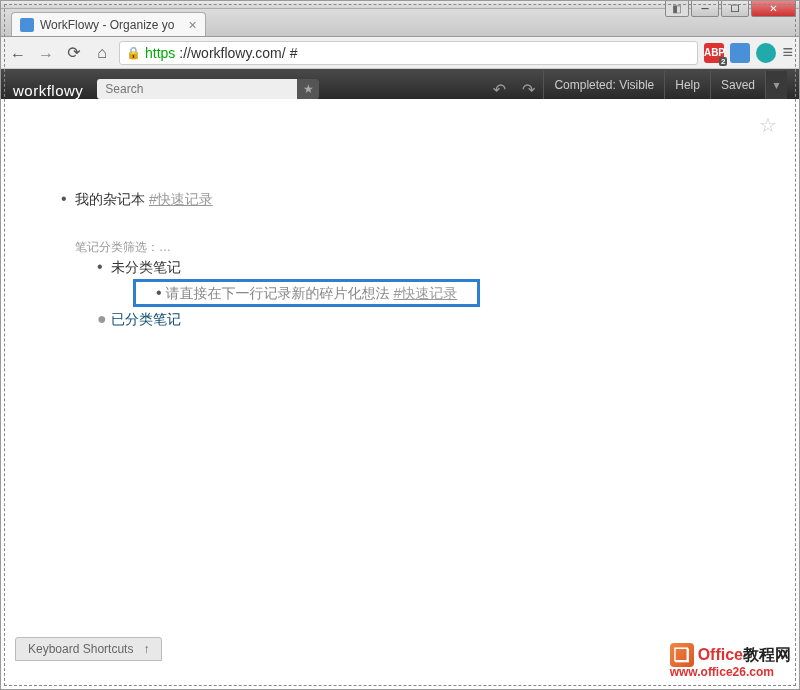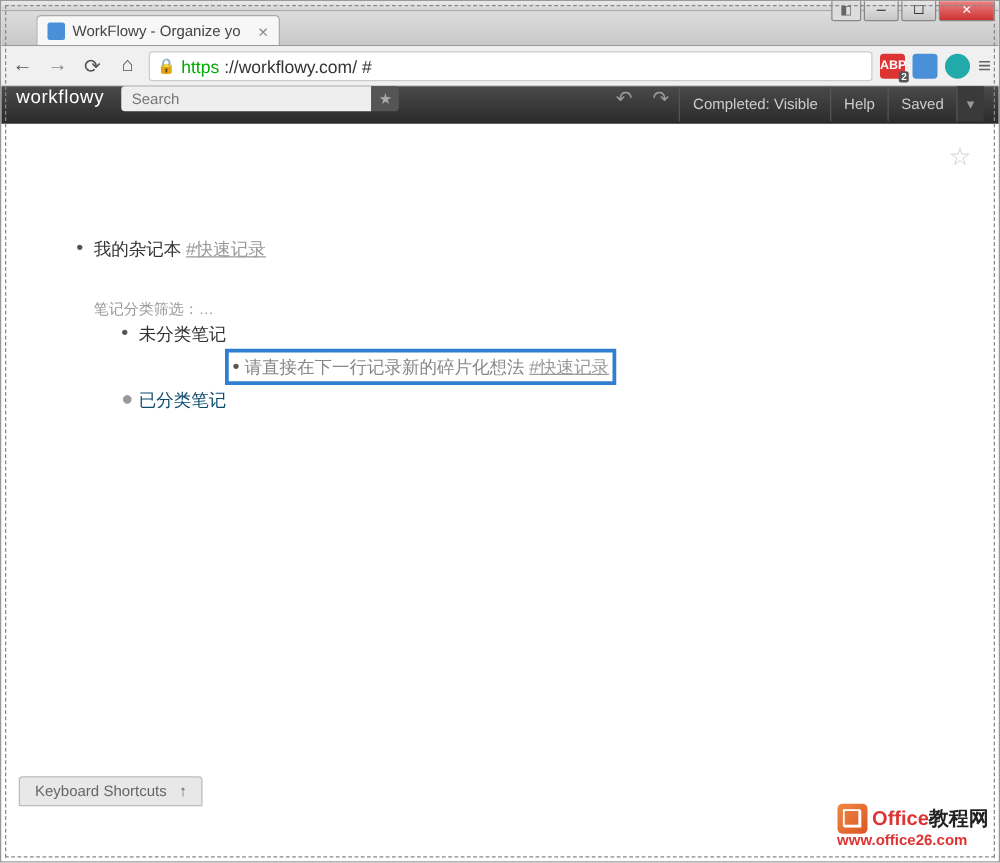--- a/index.html
+++ b/index.html
@@ -9,41 +9,41 @@
     .win-titlebar { height: 8px; background: linear-gradient(#eaeaea, #d4d4d4); position: relative; border-bottom: 1px solid #aaa; }
     .win-controls { position: absolute; right: 3px; top: -2px; display: flex; gap: 2px; }
     .win-btn { width: 28px; height: 18px; border: 1px solid #888; display: flex; align-items: center; justify-content: center; font-size: 10px; border-radius: 2px; }
     .win-btn.win-set { width: 24px; background: #ddd; color: #666; }
     .win-btn.minwin { background: linear-gradient(#e8e8e8,#c8c8c8); }
     .win-btn.maxwin { background: linear-gradient(#e8e8e8,#c8c8c8); }
     .win-btn.closewin { background: linear-gradient(#e88,#c33); color: #fff; width: 45px; }
     
     
     .tab-bar { height: 28px; background: linear-gradient(#dcdcdc, #c8c8c8); display: flex; align-items: flex-end; padding-left: 10px; border-bottom: 1px solid #999; }
-    .tab { background: #f7f7f7; height: 24px; border: 1px solid #aaa; border-bottom: none; border-radius: 4px 4px 0 0; display: flex; align-items: center; padding: 0 8px; font-size: 12px; color: #444; gap: 6px; margin-left: 18px; }
+    .tab { background: #f7f7f7; height: 24px; border: 1px solid #aaa; border-bottom: none; border-radius: 4px 4px 0 0; display: flex; align-items: center; padding: 0 8px; font-size: 12px; color: #444; gap: 6px; }
     .tab-favicon { width: 14px; height: 14px; background: #4a90d9; border-radius: 2px; }
     .tab-close { color: #888; font-size: 14px; margin-left: 8px; }
     
     
     .addr-bar { height: 32px; background: #f0f0f0; display: flex; align-items: center; padding: 0 6px; gap: 6px; border-bottom: 1px solid #ccc; }
     .nav-btn { width: 22px; height: 22px; display: flex; align-items: center; justify-content: center; color: #888; font-size: 16px; }
     .nav-btn.enabled { color: #555; }
     .url-box { flex: 1; height: 24px; background: #fff; border: 1px solid #ccc; border-radius: 3px; display: flex; align-items: center; padding: 0 6px; font-size: 14px; gap: 4px; }
     .lock-icon { color: #5b5; font-size: 12px; }
     .url-green { color: #0a0; }
     .url-rest { color: #333; }
     .ext-icon { width: 20px; height: 20px; display: flex; align-items: center; justify-content: center; border-radius: 3px; font-size: 10px; }
     .ext-abp { background: #d33; color: #fff; font-weight: bold; position: relative; }
     .abp-badge { position: absolute; bottom: -3px; right: -3px; background: #555; color: #fff; font-size: 8px; padding: 0 2px; border-radius: 2px; }
     .ext-blue { background: #4a90d9; }
     .ext-teal { background: #2aa; border-radius: 10px; }
     .menu-btn { color: #666; font-size: 18px; }
     
     
-    .wf-toolbar { height: 30px; background: linear-gradient(#4a4a4a, #2a2a2a); display: flex; align-items: flex-start; padding: 0 12px; color: #ddd; font-size: 13px; }
+    .wf-toolbar { height: 30px; background: linear-gradient(#4a4a4a, #2a2a2a); display: flex; align-items: flex-end; padding: 0 12px; color: #ddd; font-size: 13px; }
     .wf-logo { color: #fff; font-size: 15px; letter-spacing: 0.5px; margin-right: 14px; }
     .wf-search { width: 200px; height: 20px; background: #eee; border: none; border-radius: 3px 0 0 3px; padding: 0 8px; font-size: 12px; color: #888; }
     .wf-star { width: 22px; height: 20px; background: #555; display: flex; align-items: center; justify-content: center; color: #aaa; border-radius: 0 3px 3px 0; font-size: 12px; }
     .wf-spacer { flex: 1; }
     .wf-undo { color: #999; margin: 0 8px; font-size: 16px; }
     .wf-right-item { padding: 14px 10px; border-left: 1px solid #555; height: 21px; display: flex; align-items: center; color: #ccc; font-size: 12px; }
     .wf-dropdown { width: 22px; display: flex; align-items: center; justify-content: center; background: #3a3a3a; color: #999; }
     
     
     .content { position: relative; padding: 40px 60px; height: 550px; overflow: auto; }
@@ -54,24 +54,24 @@
     .outline { font-size: 14px; color: #333; margin-top: 50px; }
     .item { display: flex; align-items: flex-start; margin: 2px 0; }
     .bullet { width: 14px; color: #555; font-size: 16px; line-height: 20px; }
     .bullet.completed { color: #999; }
     .item-text { line-height: 20px; text-align: right; }
     .item-note { color: #999; font-size: 12px; margin-left: 14px; line-height: 16px; margin-top: 30px; }
     .tag { color: #999; text-decoration: underline; }
     .children { margin-left: 36px; }
     .completed-text { color: #999; text-decoration: line-through; }
     .completed-text.nolink { text-decoration: none; color: #0c4a6e; }
-    .highlight-box { border: 3px solid #2f7fd0; padding: 1px 3px; display: inline-block; margin-left: 47px; }
+    .highlight-box { border: 3px solid #2f7fd0; padding: 1px 20px; display: inline-block; }
     
     
-    .kbd-shortcuts { position: absolute; left: 14px; bottom: 44px; background: #e8e8e8; border: 1px solid #bbb; border-radius: 3px 3px 0 0; padding: 4px 12px; font-size: 12px; color: #666; display: flex; align-items: center; gap: 10px; }
+    .kbd-shortcuts { position: absolute; left: 14px; bottom: 28px; background: #e8e8e8; border: 1px solid #bbb; border-radius: 3px 3px 0 0; padding: 4px 12px; font-size: 12px; color: #666; display: flex; align-items: center; gap: 10px; }
     
     
     .watermark { position: absolute; right: 8px; bottom: 10px; text-align: left; }
     .wm-logo { display: flex; align-items: center; gap: 4px; }
     .wm-o { width: 24px; height: 24px; background: linear-gradient(135deg, #e84, #d52); border-radius: 4px; color: #fff; display: flex; align-items: center; justify-content: center; font-size: 18px; font-weight: bold; }
     .wm-title { font-size: 16px; font-weight: bold; }
     .wm-t-red { color: #d33; }
     .wm-t-black { color: #222; }
     .wm-url { color: #d33; font-size: 12px; font-weight: bold; margin-top: -2px; }
     

